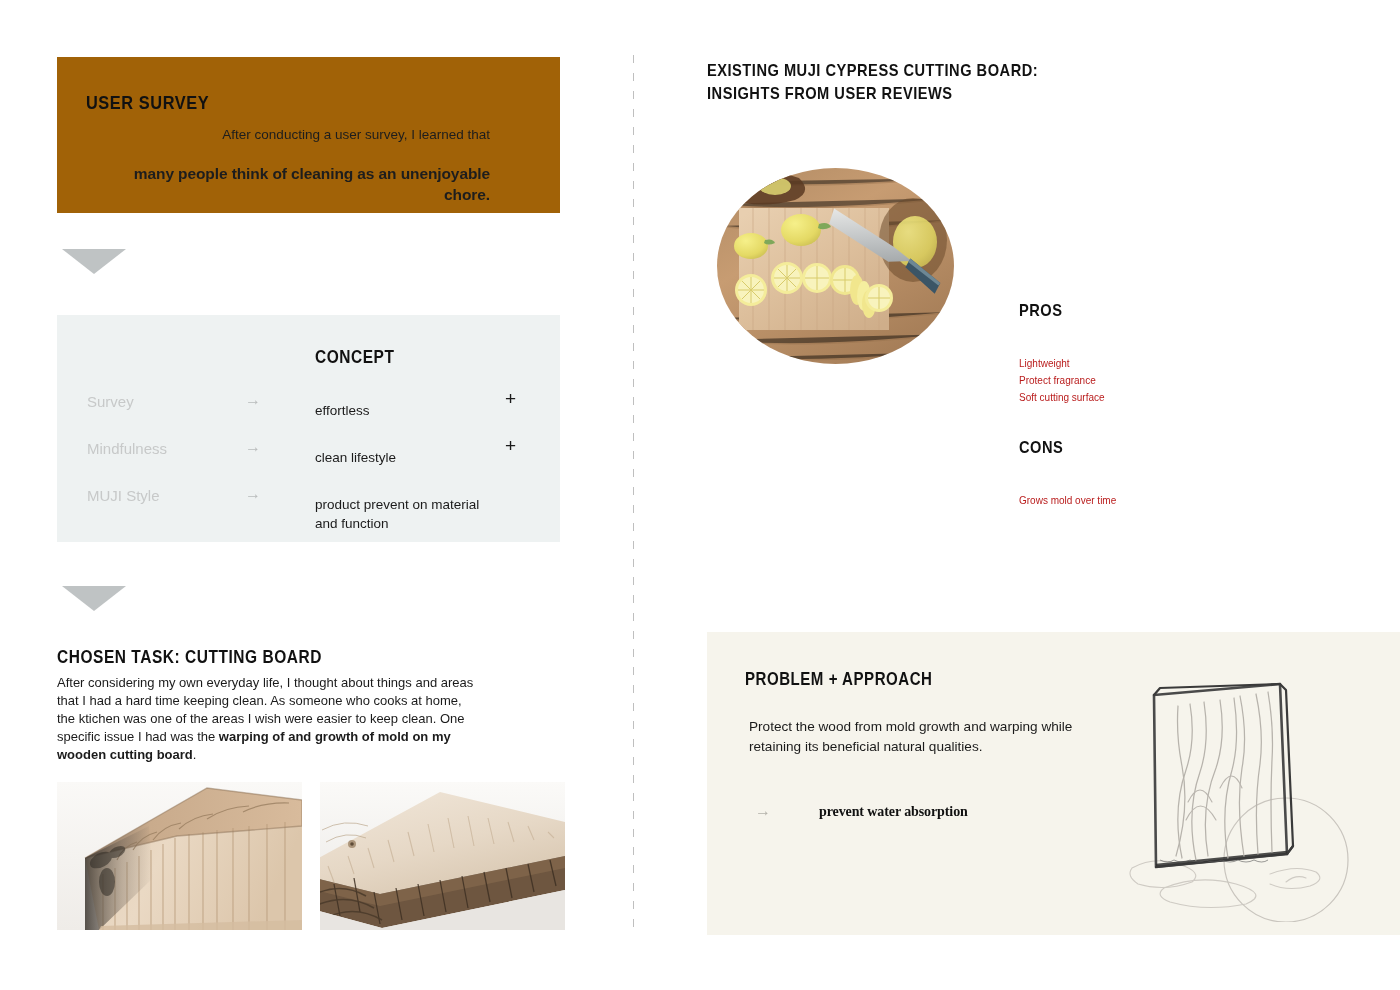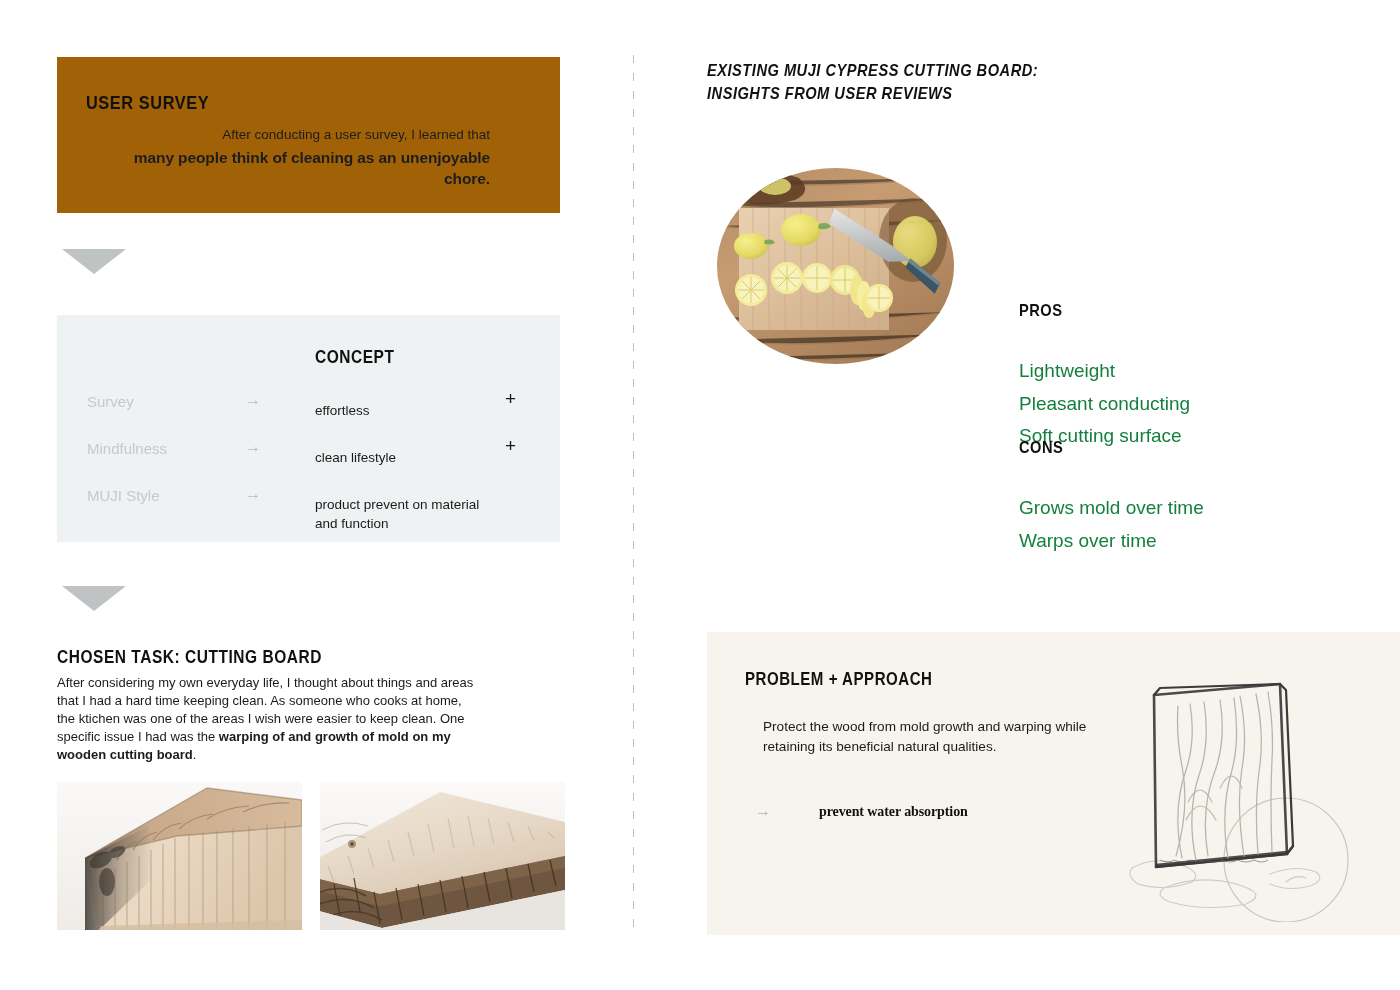--- a/index.html
+++ b/index.html
@@ -51,21 +51,21 @@
     font-size: 13.5px;
     line-height: 1.5;
     color: #1d1d1d;
   }
   .user-survey-text .lead { font-weight: 400; }
   .user-survey-text .strong {
     display: block;
     font-weight: 700;
     font-size: 15.5px;
     line-height: 1.32;
-    margin-top: 3px;
+    margin-top: 19px;
     letter-spacing: -0.1px;
   }
 
   .tri {
     position: absolute;
     width: 0; height: 0;
     border-left: 32px solid transparent;
     border-right: 32px solid transparent;
     border-top: 25px solid #bfc3c4;
   }
@@ -156,61 +156,60 @@
     background-size: 1px 18px;
     background-repeat: repeat-y;
   }
 
   
   .right-title {
     position: absolute;
     left: 707px; top: 60px;
     font-size: 17px;
     line-height: 1.35;
-    font-style: italic;
   }
 
   .board-photo {
     position: absolute;
     left: 717px; top: 168px;
     width: 237px; height: 196px;
     border-radius: 50% / 50%;
     overflow: hidden;
   }
 
   .proscons { position: absolute; left: 1019px; }
   .pc-head {
     font-size: 17px;
     line-height: 1;
     margin-bottom: 13px;
   }
   .pc-list {
-    font-size: 19px;
+    font-size: 10px;
     line-height: 1.72;
-    color: #15803d;
+    color: #b91c1c;
     margin-top: 36px;
   }
   .pros-block { position: absolute; left: 0; top: 302px; width: 320px; }
   .cons-block { position: absolute; left: 0; top: 439px; width: 320px; }
 
   .problem-box {
     position: absolute;
     left: 707px; top: 632px;
     width: 693px; height: 303px;
     background: #f6f4ec;
   }
   .problem-title {
     position: absolute;
     left: 38px; top: 39px;
     font-size: 17.5px;
     line-height: 1;
   }
   .problem-text {
     position: absolute;
-    left: 56px; top: 85px;
+    left: 42px; top: 85px;
     width: 345px;
     font-size: 13.6px;
     line-height: 1.48;
     color: #1b1b1b;
   }
   .problem-bullet {
     position: absolute;
     left: 38px; top: 172px;
     width: 330px;
     font-size: 14px;
@@ -516,29 +515,28 @@
           </g>
       </g>
     </svg>
   </div>
 
   <div class="proscons">
     <div class="pros-block">
       <div class="hd pc-head">PROS</div>
       <div class="pc-list">
         <div>Lightweight</div>
-        <div>Pleasant conducting</div>
+        <div>Protect fragrance</div>
         <div>Soft cutting surface</div>
       </div>
     </div>
     <div class="cons-block">
       <div class="hd pc-head">CONS</div>
       <div class="pc-list">
         <div>Grows mold over time</div>
-        <div>Warps over time</div>
       </div>
     </div>
   </div>
 
   <div class="problem-box">
     <div class="hd problem-title">PROBLEM + APPROACH</div>
     <div class="problem-text">Protect the wood from mold growth and warping while retaining its beneficial natural qualities.</div>
     <div class="problem-bullet">
       <span class="pb-arrow">→</span>
       <span class="pb-text">prevent water absorption</span>

